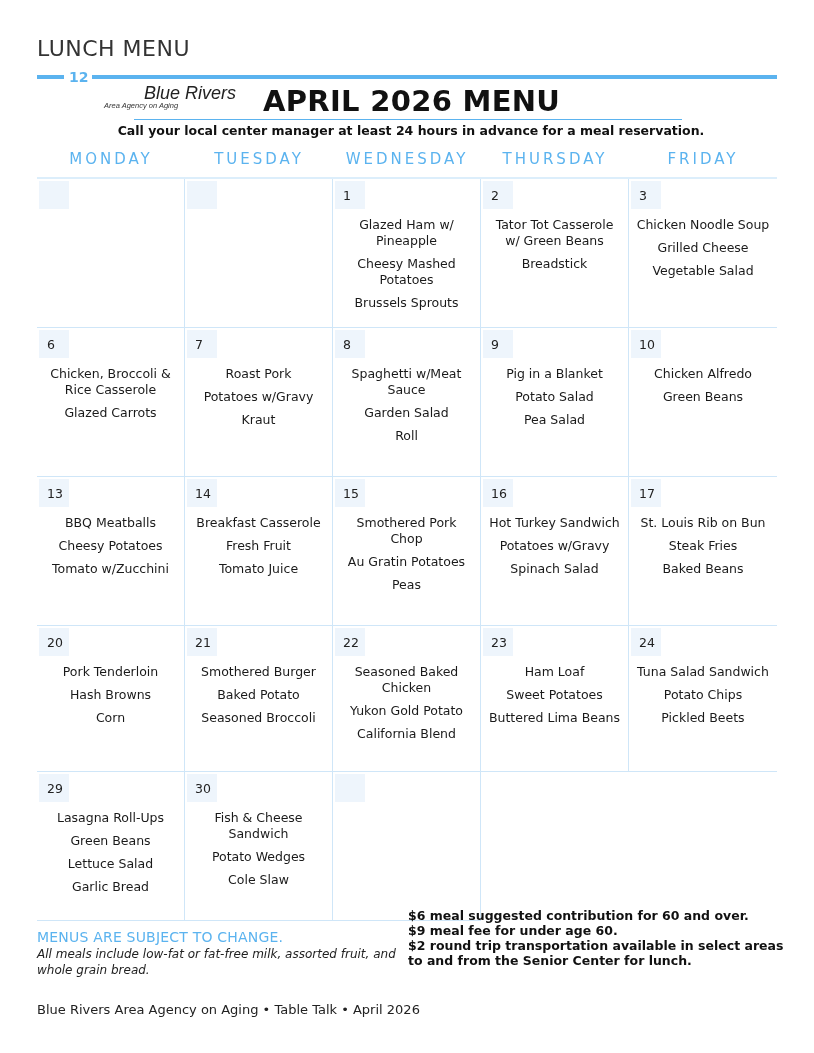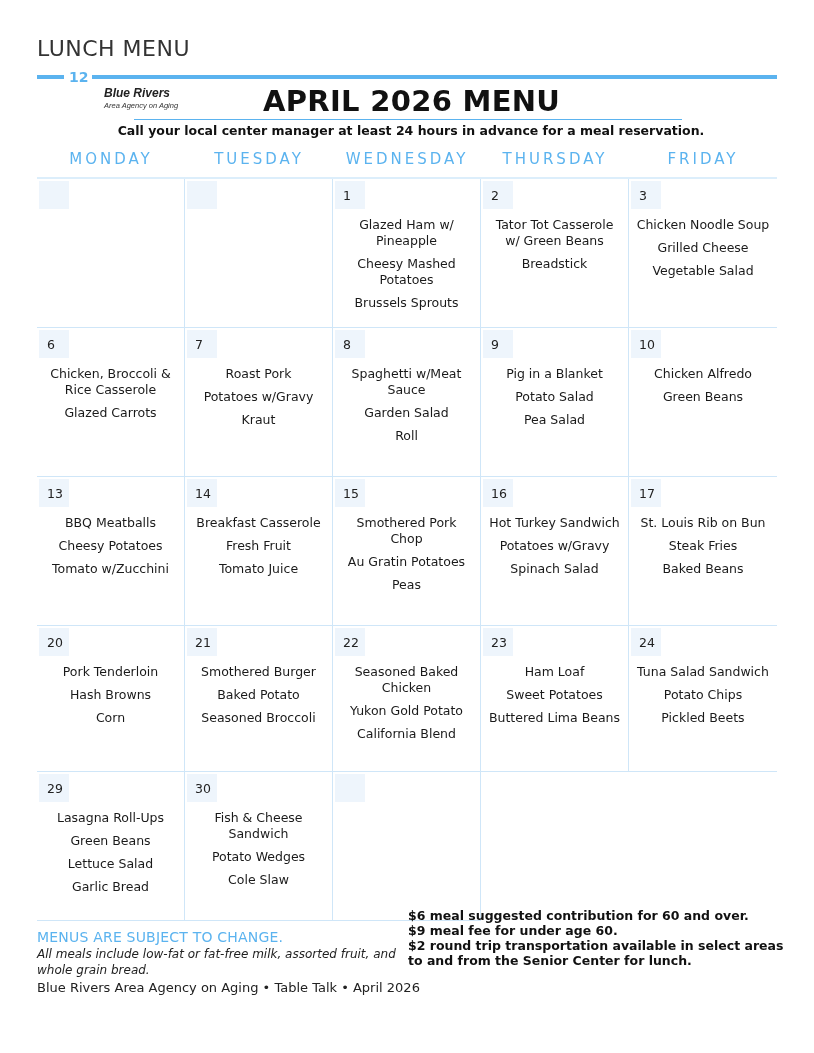--- a/index.html
+++ b/index.html
@@ -12,21 +12,21 @@
       font-size: 22px; letter-spacing: 0.5px; color: #333333; font-weight: normal;
     }
     .rule-row { position: absolute; left: 37px; top: 70px; width: 740px; height: 14px; }
     .rule-left { position: absolute; left: 0; top: 5px; width: 27px; height: 4px; background: #5bb3ef; }
     .page-num {
       position: absolute; left: 32px; top: -1px; font-size: 14px; font-weight: bold; color: #5bb3ef;
     }
     .rule-right { position: absolute; left: 55px; top: 5px; right: 0; height: 4px; background: #5bb3ef; }
 
     .logo { position: absolute; left: 104px; top: 86px; }
-    .logo-main { font-family: "Liberation Sans", sans-serif; font-style: italic; font-weight: bold; font-size: 12px; color: #222; line-height: 15px; }
+    .logo-main { font-family: "Liberation Sans", sans-serif; font-style: italic; font-weight: normal; font-size: 18px; color: #222; line-height: 15px; margin-left: 40px; }
     .logo-sub { font-family: "Liberation Sans", sans-serif; font-style: italic; font-size: 7.5px; color: #333; line-height: 9px; }
 
     .main-title {
       position: absolute; left: 263px; top: 84px;
       font-family: "DejaVu Sans", sans-serif; font-weight: bold;
       font-size: 29px; color: #111; letter-spacing: 0.3px;
     }
     .title-underline { position: absolute; left: 134px; top: 119px; width: 548px; height: 1px; background: #5bb3ef; }
     .subtitle {
       position: absolute; left: 0; width: 814px; top: 123px; text-align: center;
@@ -56,21 +56,21 @@
     }
     .meal { font-family: "DejaVu Sans", sans-serif; font-size: 12.5px; line-height: 16px; color: #1a1a1a; margin-bottom: 7px; padding: 0 6px; }
 
     .footer-left { position: absolute; left: 37px; top: 928px; width: 360px; }
     .change-note { font-family: "DejaVu Sans", sans-serif; font-size: 14px; color: #5bb3ef; letter-spacing: 0.2px; line-height: 18px; }
     .includes-note { font-family: "DejaVu Sans", sans-serif; font-style: italic; font-size: 12px; color: #222; line-height: 16px; }
 
     .footer-right { position: absolute; left: 408px; top: 908px; width: 380px; }
     .fee-line { font-family: "DejaVu Sans", sans-serif; font-weight: bold; font-size: 12.5px; line-height: 15px; color: #111; }
 
-    .page-footer { position: absolute; left: 37px; top: 980px; font-family: "DejaVu Sans", sans-serif; font-size: 13px; color: #222; }
+    .page-footer { position: absolute; left: 37px; top: 1002px; font-family: "DejaVu Sans", sans-serif; font-size: 13px; color: #222; }
   </style>
 </head>
 <body>
 
 <div class="section-title">LUNCH MENU</div>
 
 <div class="rule-row">
   <div class="rule-left"></div>
   <div class="page-num">12</div>
   <div class="rule-right"></div>

